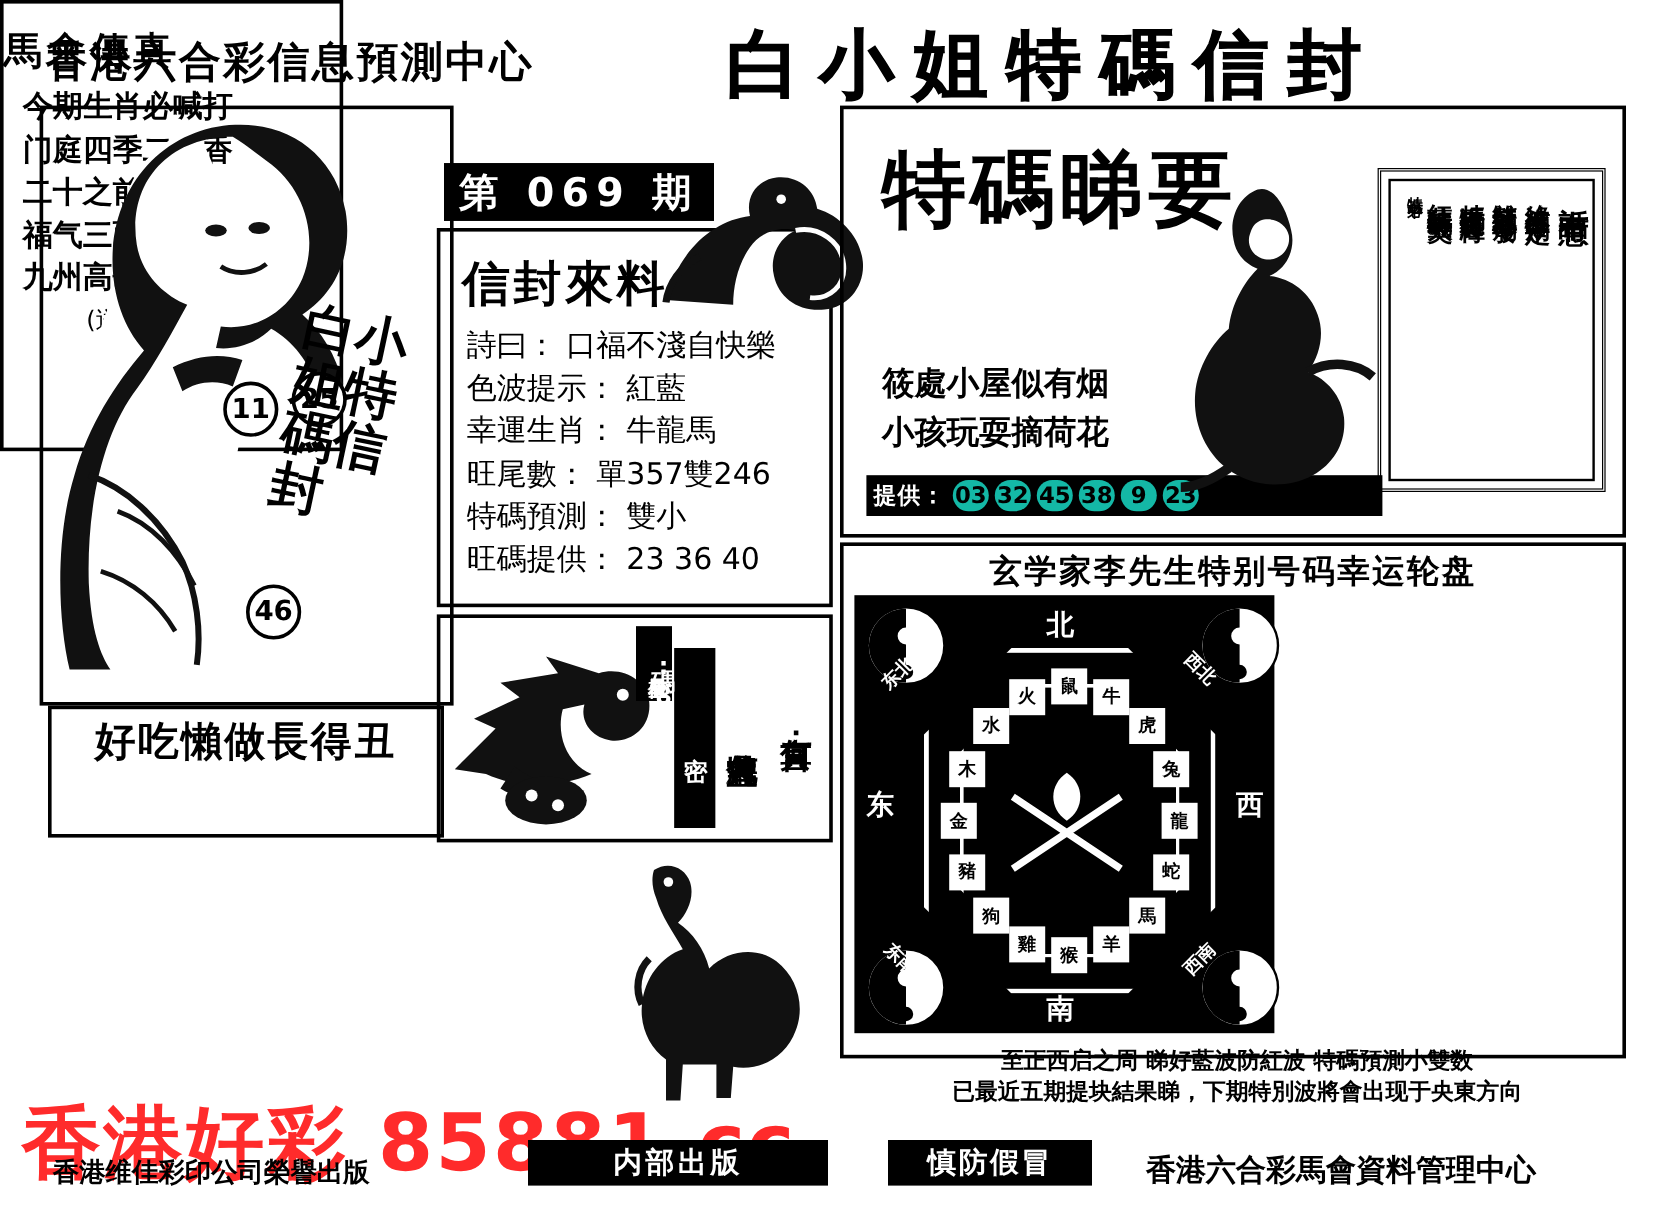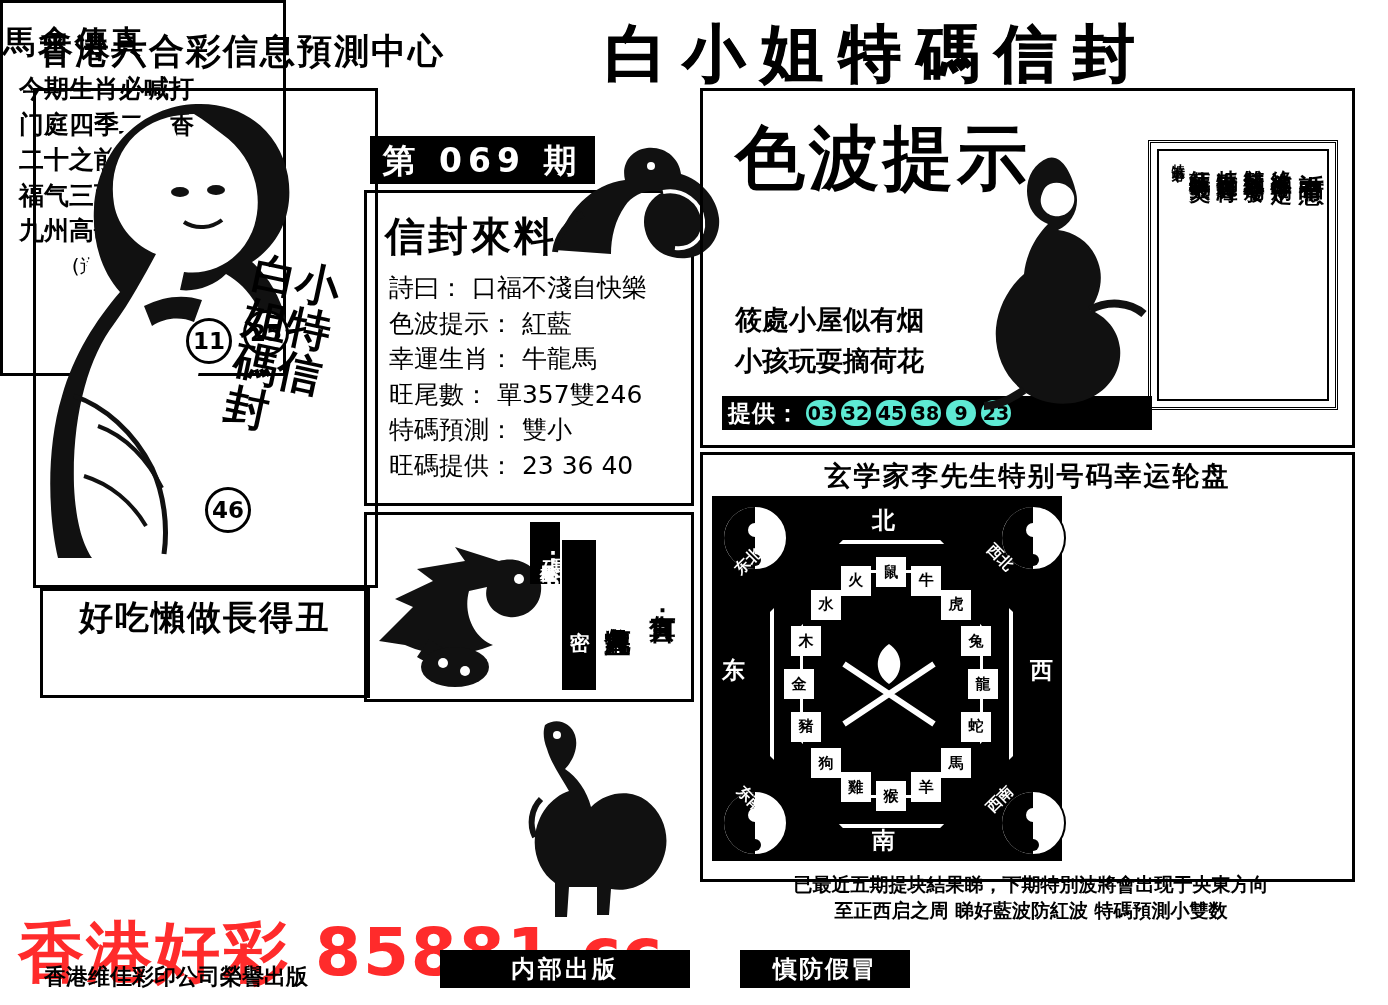--- a/index.html
+++ b/index.html
@@ -55,23 +55,23 @@
   #xuanji .head .sub{font-size:21px;font-weight:bold;}
   #xuanji .poem{padding:2px 0 0 18px;}
   #xuanji .poem div{font-size:26px;line-height:1.45;white-space:nowrap;font-weight:bold;}
 
   
   #tema-frame{left:700px;top:88px;width:655px;height:360px;}
   .tema-title{position:absolute;left:735px;top:125px;font-size:70px;font-weight:bold;line-height:0.95;letter-spacing:4px;}
   .tema-poem{position:absolute;left:735px;top:300px;font-size:27px;font-weight:bold;line-height:1.5;}
   #tema-numbers{position:absolute;left:722px;top:396px;width:430px;height:34px;background:#000;color:#fff;
                 display:flex;align-items:center;padding-left:6px;box-sizing:border-box;}
-  #tema-numbers .lead{font-size:23px;font-weight:bold;letter-spacing:1px;margin-right:6px;}
+  #tema-numbers .lead{font-size:19px;font-weight:bold;letter-spacing:1px;margin-right:6px;}
   #tema-numbers .n{display:inline-flex;align-items:center;justify-content:center;width:30px;height:26px;
-                   background:#5eead4;color:#000;font-size:19px;font-weight:bold;border-radius:13px;margin-right:5px;}
+                   background:#14b8a6;color:#000;font-size:19px;font-weight:bold;border-radius:13px;margin-right:5px;}
 
   
   #stamp{left:1148px;top:140px;width:190px;height:270px;border:3px double #000;}
   #stamp .inner{position:absolute;inset:6px;border:2px solid #000;}
   #stamp .cols{position:absolute;inset:10px;display:flex;flex-direction:row-reverse;justify-content:flex-start;}
   #stamp .c{writing-mode:vertical-rl;text-orientation:upright;font-size:21px;font-weight:bold;line-height:1.15;
             margin-left:3px;letter-spacing:2px;}
   #stamp .c.big{font-size:25px;}
   #stamp .c.tiny{font-size:13px;}
 
@@ -206,21 +206,21 @@
 
   <div id="camel">
     <svg width="190" height="230" viewBox="0 0 190 230">
       <path d="M40 20 C52 12 66 18 70 30 C74 42 68 56 60 64 C72 72 82 86 86 102 C102 86 126 84 142 96 C160 110 166 134 158 154 C150 176 128 188 106 184 L104 210 L92 210 L92 182 L64 182 L62 212 L50 212 L50 178 C36 168 28 150 30 132 C32 110 46 92 64 86 C56 72 46 58 42 44 C38 34 38 26 40 20 Z" fill="#111"></path>
       <circle cx="52" cy="30" r="4" fill="#fff"></circle>
       <path d="M30 132 C24 120 26 104 36 94" stroke="#111" stroke-width="6" fill="none"></path>
     </svg>
   </div>
 
   <div class="frame" id="tema-frame"></div>
-  <div class="tema-title">色波提示</div>
+  <div class="tema-title">特碼睇要</div>
   <div class="tema-poem">
     <div>筱處小屋似有烟</div>
     <div>小孩玩耍摘荷花</div>
   </div>
   <div id="tema-numbers">
     <span class="lead">提供：</span>
     <span class="n">03</span>
     <span class="n">32</span>
     <span class="n">45</span>
     <span class="n">38</span>
@@ -281,22 +281,22 @@
       <div class="zslot" style="left: 102px; top: 237px;">猴</div>
       <div class="zslot" style="left: 66.7931px; top: 228.475px;">雞</div>
       <div class="zslot" style="left: 36.9462px; top: 204.196px;">狗</div>
       <div class="zslot" style="left: 17.0031px; top: 167.861px;">豬</div>
       <div class="zslot" style="left: 10px; top: 125px;">金</div>
       <div class="zslot" style="left: 17.0031px; top: 82.1395px;">木</div>
       <div class="zslot" style="left: 36.9462px; top: 45.804px;">水</div>
       <div class="zslot" style="left: 66.7931px; top: 21.5255px;">火</div>
     </div>
   <div id="wheel-note">
+    <div>至正西启之周   睇好藍波防紅波   特碼預測小雙数</div>
     <div>已最近五期提块結果睇，下期特別波將會出现于央東方向</div>
-    <div>至正西启之周   睇好藍波防紅波   特碼預測小雙数</div>
   </div>
 
   <div id="fax">
     <h3>馬會傳真</h3>
     <div class="lines">
       <div>今期生肖必喊打</div>
       <div>门庭四季二八香</div>
       <div>二十之前有三三</div>
       <div>福气三面七八紅</div>
       <div>九州高歌一起走</div>
@@ -306,14 +306,15 @@
   </div>
 
   <div id="wm">
     <span>香港好彩</span>
     <span class="num">85881.cc</span>
   </div>
 
   <div id="foot-left">香港维佳彩印公司榮譽出版</div>
   <div id="foot-b1">内部出版</div>
   <div id="foot-b2">慎防假冒</div>
+  <div id="foot-right">香港六合彩馬會資料管理中心</div>
 
 </div>
 
 </body></html>

